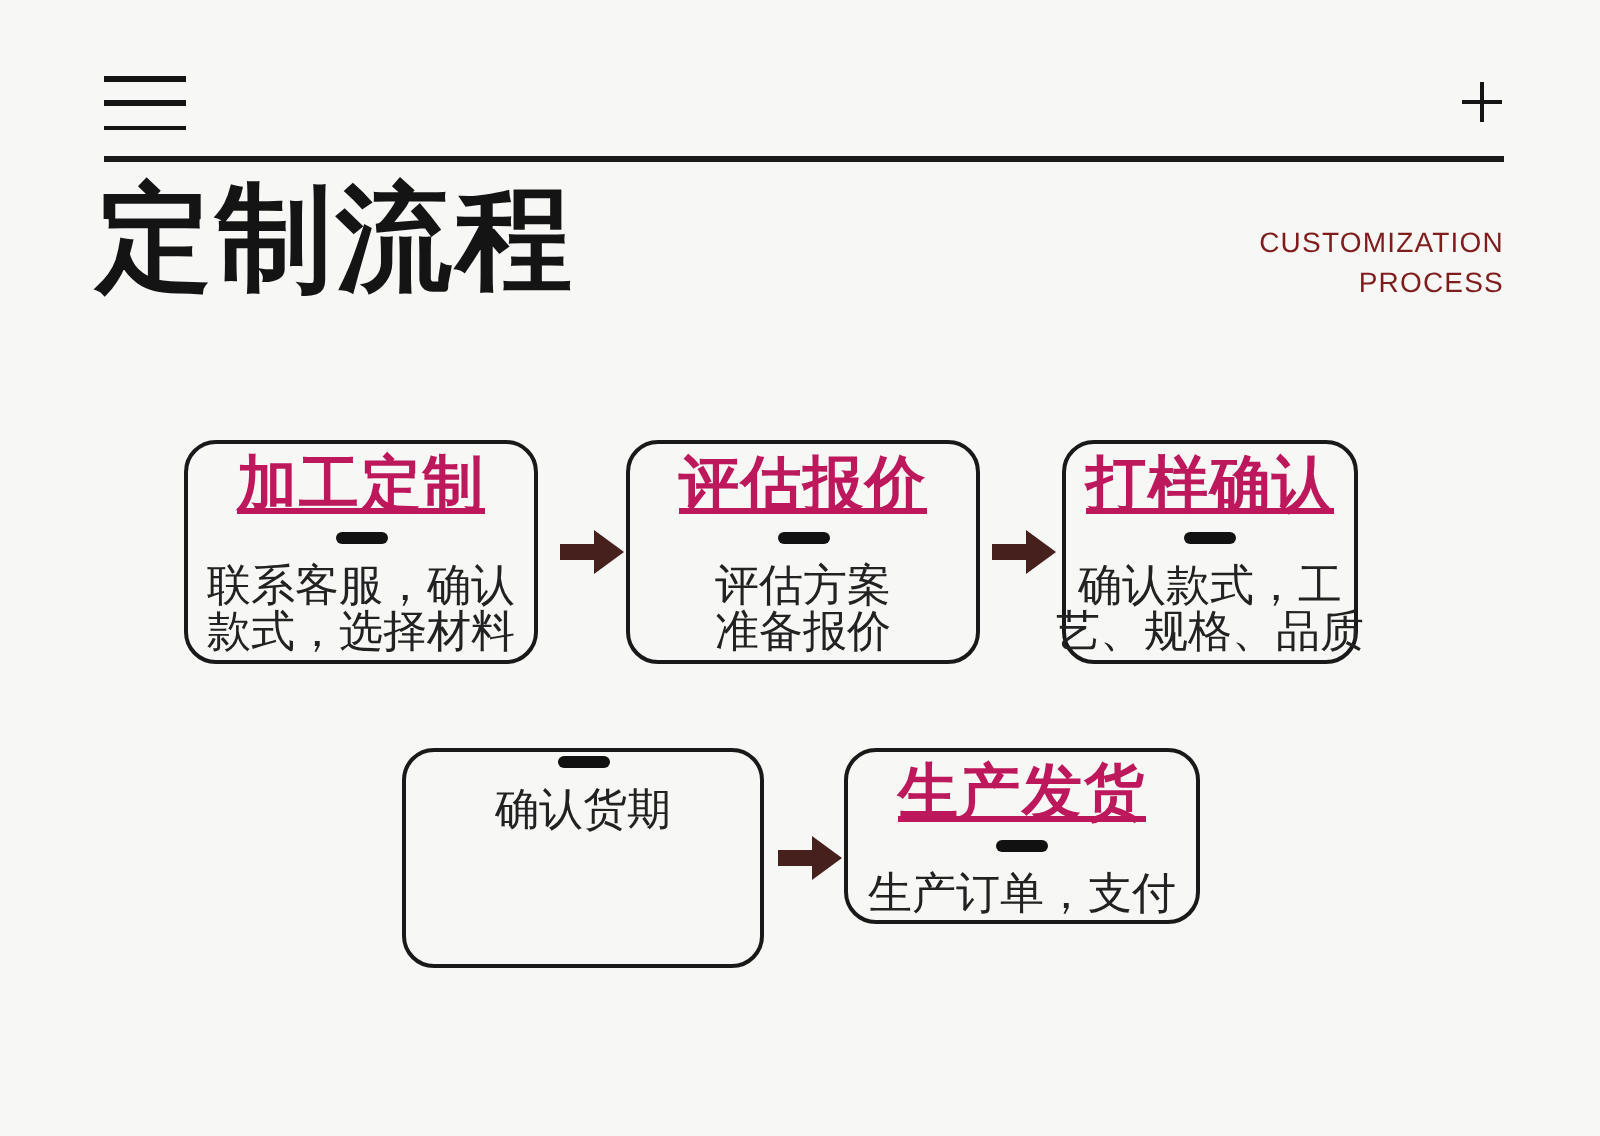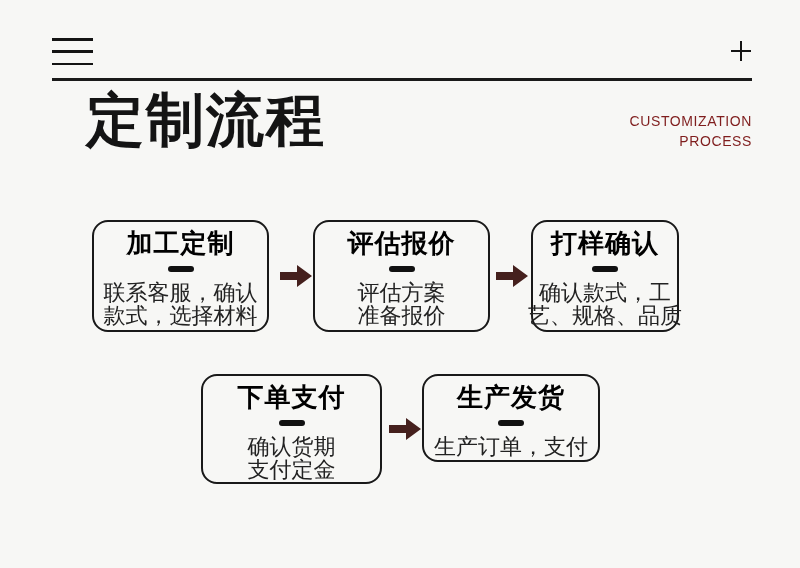--- a/index.html
+++ b/index.html
@@ -11,33 +11,33 @@
   
   #menu-btn{position:absolute;left:52px;top:38px;width:41px;height:28px;cursor:pointer;}
   #menu-btn .bar{width:41px;height:2.6px;background:#141414;margin-bottom:9.8px;}
   #plus-btn{position:absolute;left:731px;top:41px;width:20px;height:20px;cursor:pointer;}
   #plus-btn .h{position:absolute;left:0;top:8.6px;width:20px;height:2.8px;background:#141414;}
   #plus-btn .v{position:absolute;left:8.6px;top:0;width:2.8px;height:20px;background:#141414;}
   #divider{position:absolute;left:52px;top:78px;width:700px;height:2.5px;background:#1a1a1a;}
   
   #main-title{
     position:absolute;left:48px;top:88px;
-    font-size:58px;font-weight:900;letter-spacing:2px;line-height:64px;color:#141414;margin-left:38px;
+    font-size:58px;font-weight:900;letter-spacing:2px;line-height:64px;color:#141414;
   }
   #sub-title{
     position:absolute;right:48px;top:111px;text-align:right;
     font-size:14px;line-height:20px;letter-spacing:0.6px;color:#7f1d1d;font-weight:400;
   }
   
   .box{
     position:absolute;box-sizing:border-box;
     border:2px solid #191919;border-radius:16px;background:transparent;
     display:flex;flex-direction:column;align-items:center;text-align:center;
   }
-  .box-title{font-size:26px;font-weight:700;line-height:42px;letter-spacing:1px;color:#000000;white-space:nowrap;}
+  .box-title{font-size:30px;font-weight:700;line-height:42px;letter-spacing:1px;color:#be185d;white-space:nowrap;text-decoration:underline;}
   .box-dash{width:26px;height:6px;background:#111;border-radius:3px;margin:2px 0 9px;}
   .box-line{font-size:22px;line-height:23px;color:#222;white-space:nowrap;}
   #box1{left:92px;top:220px;width:177px;height:112px;}
   #box2{left:313px;top:220px;width:177px;height:112px;}
   #box3{left:531px;top:220px;width:148px;height:112px;}
   #box4{left:201px;top:374px;width:181px;height:110px;}
   #box5{left:422px;top:374px;width:178px;height:88px;}
   .arrow{position:absolute;width:32px;height:22px;}
   .arrow polygon{fill:#45201d;}
   #arrow1{left:280px;top:265px;}
@@ -93,24 +93,22 @@
   </svg>
 
   <div class="box" id="box3">
     <div class="box-title">打样确认</div>
     <div class="box-dash"></div>
     <div class="box-line">确认款式，工</div>
     <div class="box-line">艺、规格、品质</div>
   </div>
 
   <div class="box" id="box4">
-    <div class="box-title">下单支付</div>
     <div class="box-dash"></div>
     <div class="box-line">确认货期</div>
-    <div class="box-line">支付定金</div>
   </div>
 
   <svg class="arrow" id="arrow3" viewBox="0 0 32 22">
     <polygon points="0,7 17,7 17,0 32,11 17,22 17,15 0,15"></polygon>
   </svg>
 
   <div class="box" id="box5">
     <div class="box-title">生产发货</div>
     <div class="box-dash"></div>
     <div class="box-line">生产订单，支付</div>

